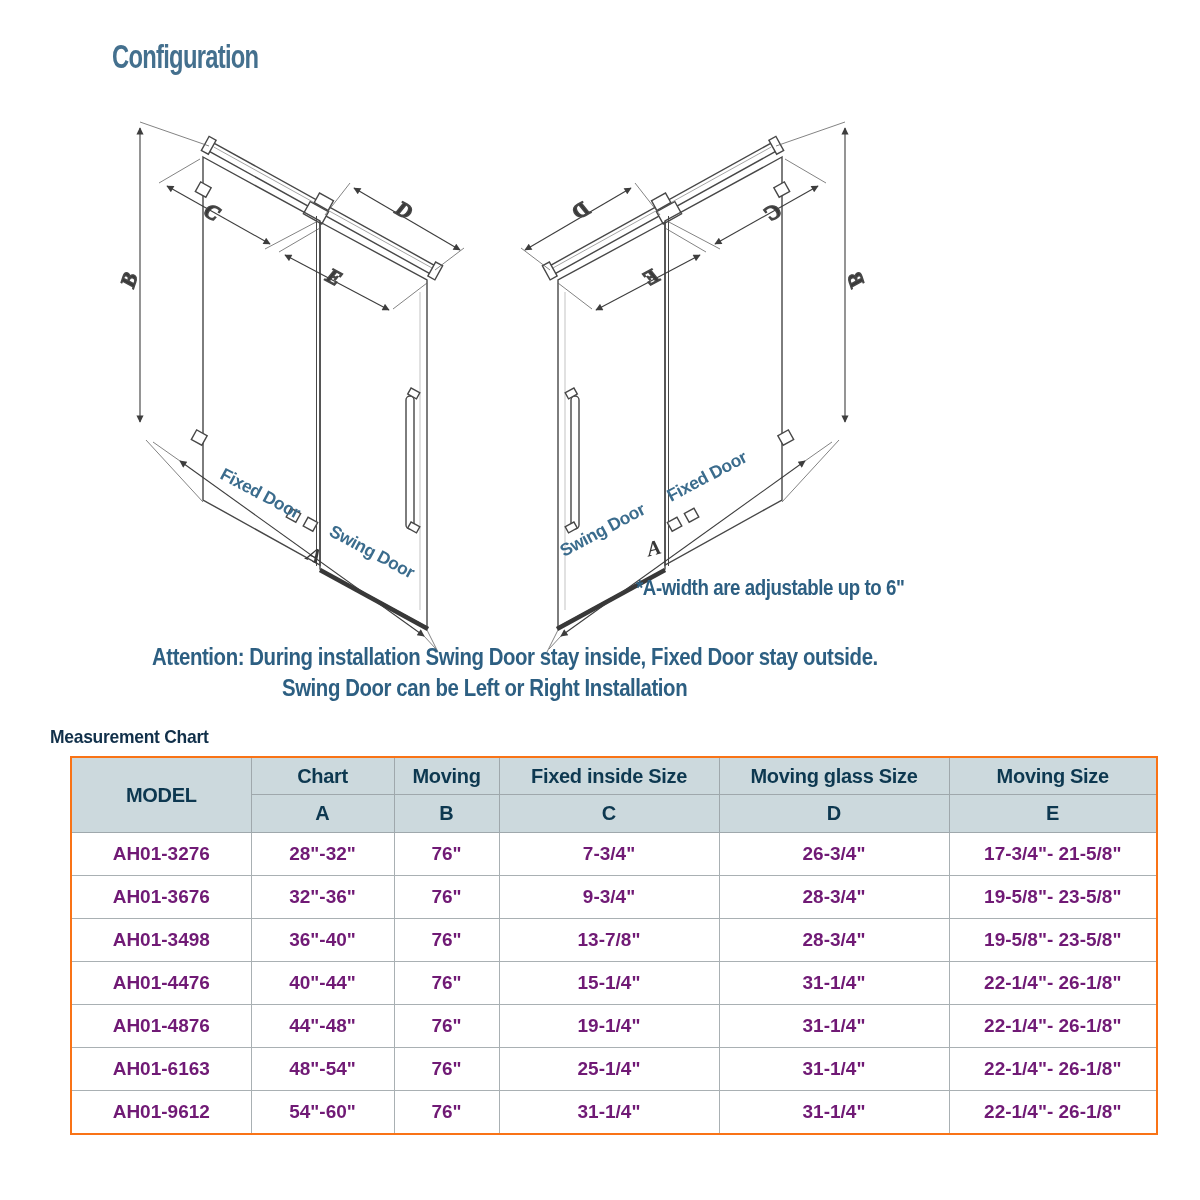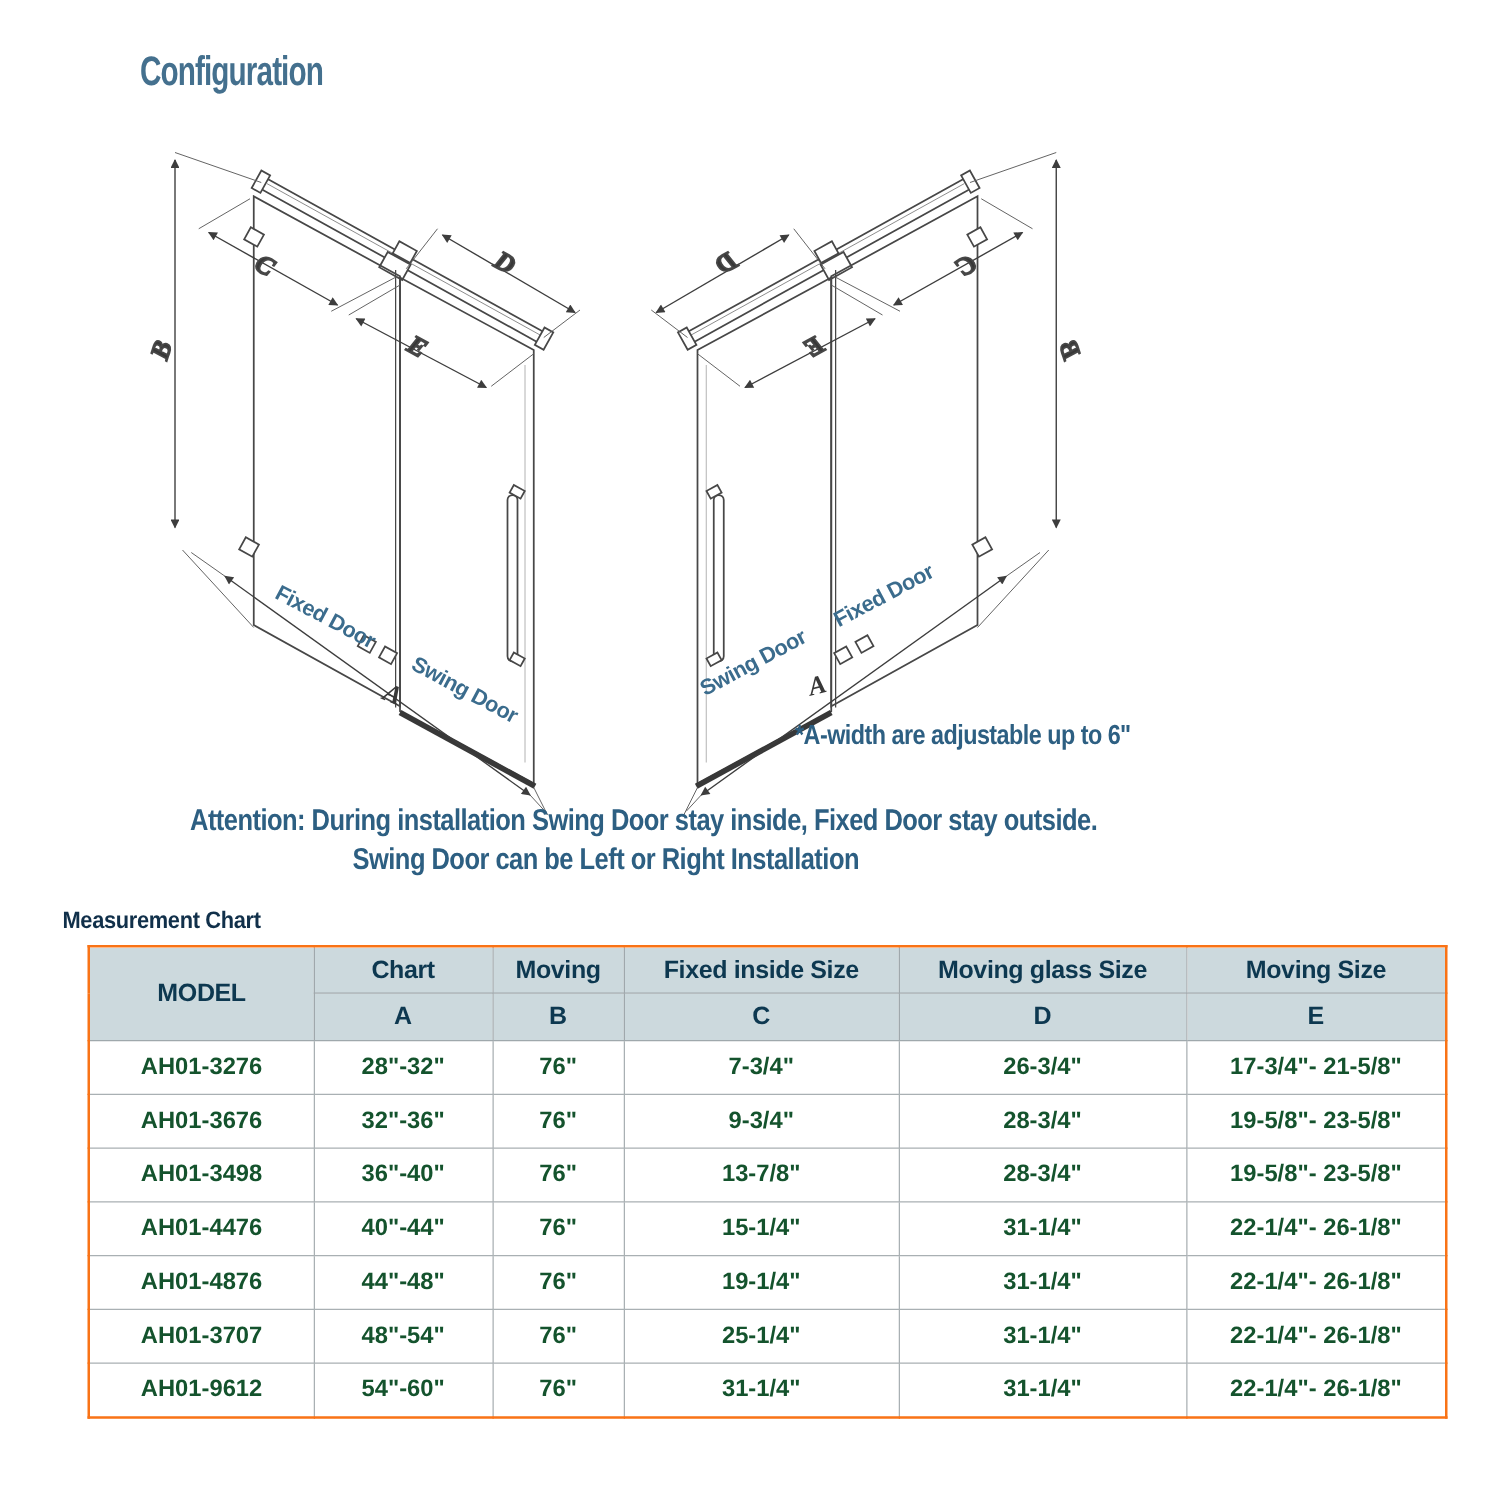--- a/index.html
+++ b/index.html
@@ -16,21 +16,21 @@
                letter-spacing:-0.5px;transform:scaleX(0.85);transform-origin:left top;white-space:nowrap;}
   #chart-title{left:50px;top:726px;font-size:19px;font-weight:bold;color:#11304a;
                letter-spacing:-0.3px;transform:scaleX(0.92);transform-origin:left top;white-space:nowrap;}
   table#mtable{position:absolute;left:42px;top:756px;width:1086px;border-collapse:collapse;
                table-layout:fixed;border:2px solid #f97316;margin-left:28px;}
   #mtable th,#mtable td{border:1px solid #9fa8ac;text-align:center;vertical-align:middle;
                padding:0;overflow:hidden;white-space:nowrap;}
   #mtable thead th{background:#ccd9dd;color:#0d3850;font-weight:bold;}
   .hrow1 th{height:36px;font-size:20px;letter-spacing:-0.3px;}
   .hrow2 th{height:37px;font-size:20px;}
-  #mtable tbody td{height:42px;background:#ffffff;color:#14532d;font-weight:bold;font-size:19px;}
+  #mtable tbody td{height:42px;background:#ffffff;color:#701a75;font-weight:bold;font-size:19px;}
   #mtable tbody tr td{border-color:#a9b0b3;}
   svg text{font-family:"Liberation Serif",serif;}
   .dimletter{font-family:"Liberation Serif",serif;font-style:italic;font-weight:bold;
              font-size:21px;fill:#383838;}
   .doorlabel{font-family:"Liberation Sans",sans-serif;font-weight:bold;font-size:17.5px;
              fill:#3b6c8d;letter-spacing:-0.4px;}
 </style>
 </head>
 <body>
 
@@ -183,21 +183,21 @@
       </tr>
       <tr>
         <td>AH01-4876</td>
         <td>44"-48"</td>
         <td>76"</td>
         <td>19-1/4"</td>
         <td>31-1/4"</td>
         <td>22-1/4"- 26-1/8"</td>
       </tr>
       <tr>
-        <td>AH01-3707</td>
+        <td>AH01-6163</td>
         <td>48"-54"</td>
         <td>76"</td>
         <td>25-1/4"</td>
         <td>31-1/4"</td>
         <td>22-1/4"- 26-1/8"</td>
       </tr>
       <tr>
         <td>AH01-9612</td>
         <td>54"-60"</td>
         <td>76"</td>

